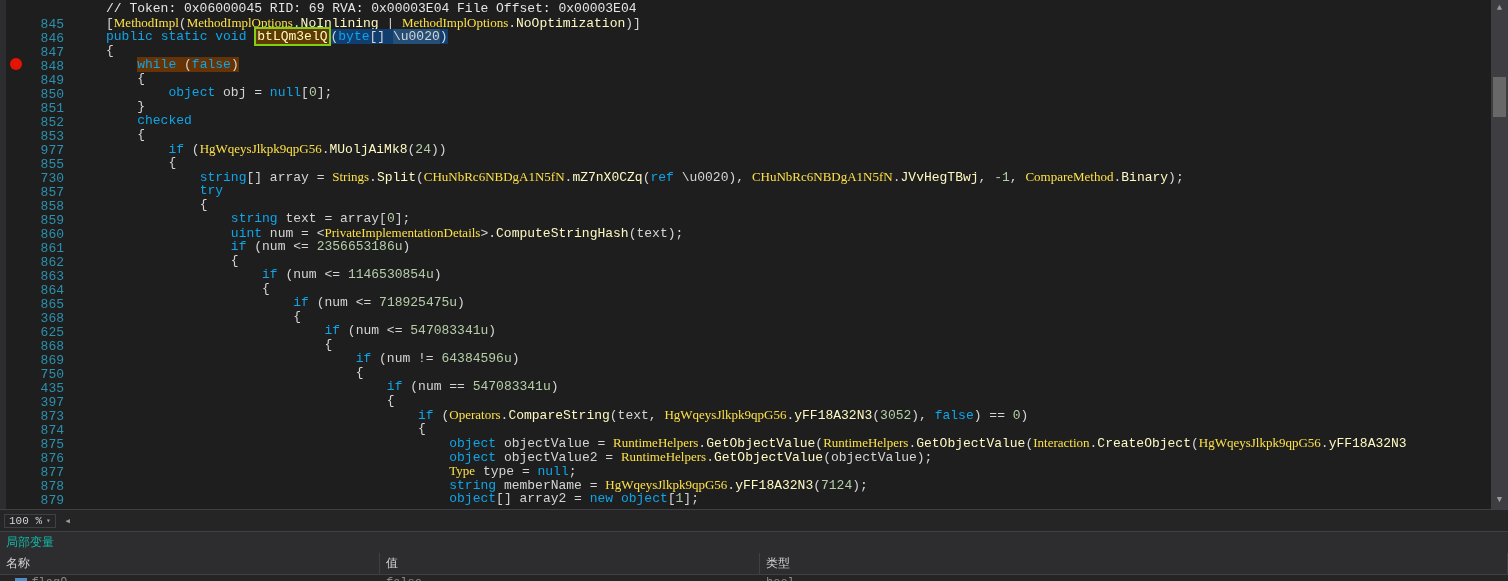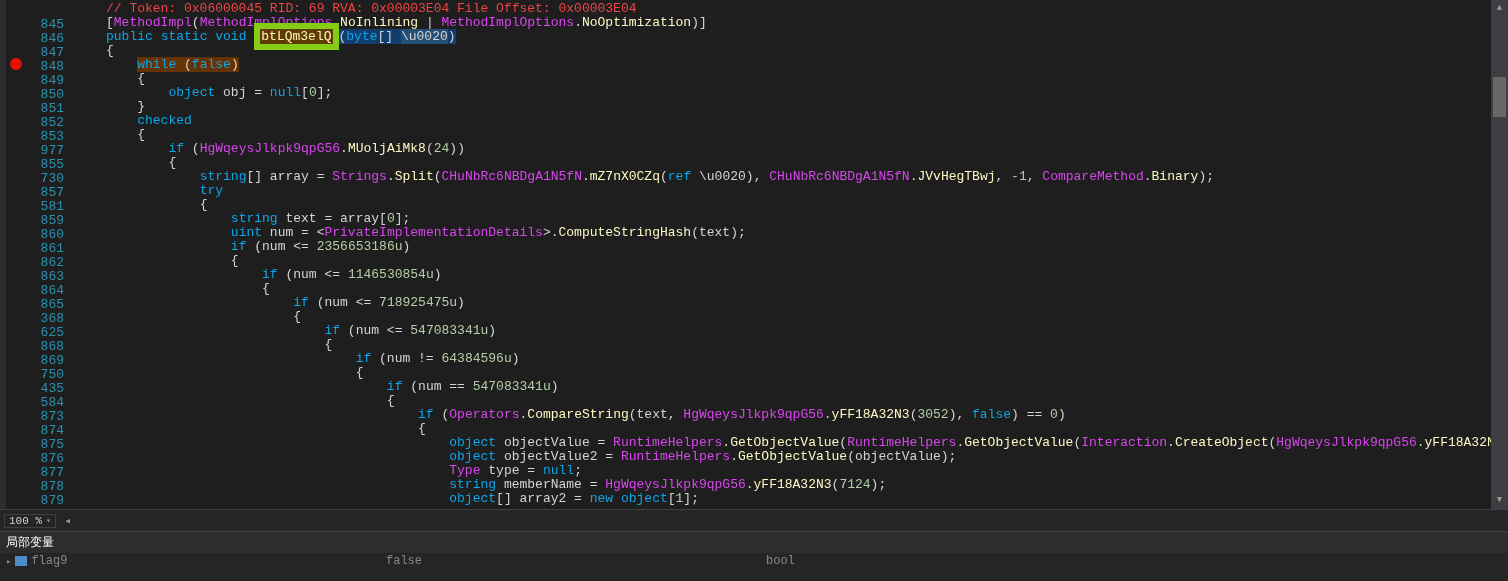--- a/index.html
+++ b/index.html
@@ -36,51 +36,51 @@
     flex:1;
     background:#1e1e1e;
     padding-top:2px;
     white-space:pre;
     overflow:hidden;
     position:relative;
     padding-left:30px;
   }
   .cl { height:14px; line-height:14px; }
   
-  .cm { color:#ef4444; }
+  .cm { color:#e5e5e5; }
   .kw { color:#0ea5e9; }
-  .ty { color:#d946ef; }
+  .ty { color:#fde047;font-family:Liberation Serif, serif; }
   .mth { color:#fef9c3; }
   .num { color:#b5cea8; }
   .pln { color:#d4d4d4; }
   .sel { background:#113d6f; }
   .hl { background:#653306; }
   .hl-param { background:#264f78; }
-  .hl-def { background:#603b00; border:6px solid #84cc16; padding:0 1px; }
+  .hl-def { background:#603b00; border:2px solid #84cc16; padding:0 1px; }
   .vscroll {
     width:17px; background:#3e3e42;
     display:flex; flex-direction:column;
   }
   .vscroll .arrow { height:17px; background:#3e3e42; color:#999; text-align:center; font-size:9px; line-height:17px; cursor:pointer;}
   .vscroll .track { flex:1; background:#3e3e42; position:relative; }
   .vscroll .thumb { position:absolute; left:2px; right:2px; top:60px; height:40px; background:#686868; }
   .zoombar {
     height:22px; background:#252526; border-top:1px solid #3f3f46;
     display:flex; align-items:center; padding:0 4px; color:#d4d4d4; font-size:11px;
   }
   .zoombar .dd { border:1px solid #3f3f46; padding:0 4px; margin-right:4px; display:flex; align-items:center; gap:4px;}
   .zoombar .hscroll-arrow { width:16px; text-align:center; color:#999; cursor:pointer;}
   .locals-pane {
     height:50px;
     background:#252526;
     border-top:1px solid #3f3f46;
     display:flex; flex-direction:column;
     font-size:12px;
   }
-  .locals-title { padding:2px 6px; color:#ffffff; background:#2d2d30;}
+  .locals-title { padding:2px 6px; color:#14b8a6; background:#2d2d30;}
   .locals-header {
     display:flex; background:#2d2d30; border-bottom:1px solid #3f3f46;
     color:#d4d4d4;
   }
   .lh { padding:2px 6px; border-right:1px solid #3f3f46; }
   .lh1 { width:380px; } .lh2 { width:380px; } .lh3 { flex:1; }
   .locals-row { display:flex; color:#888;}
   .lr1 { width:380px; padding:1px 6px; display:flex; align-items:center; gap:4px;}
   .lr2 { width:380px; padding:1px 6px;}
   .lr3 { flex:1; padding:1px 6px;}
@@ -139,35 +139,35 @@
       <div class="ln">848</div>
       <div class="ln">849</div>
       <div class="ln">850</div>
       <div class="ln">851</div>
       <div class="ln">852</div>
       <div class="ln">853</div>
       <div class="ln">977</div>
       <div class="ln">855</div>
       <div class="ln">730</div>
       <div class="ln">857</div>
-      <div class="ln">581</div>
+      <div class="ln">858</div>
       <div class="ln">859</div>
       <div class="ln">860</div>
       <div class="ln">861</div>
       <div class="ln">862</div>
       <div class="ln">863</div>
       <div class="ln">864</div>
       <div class="ln">865</div>
       <div class="ln">368</div>
       <div class="ln">625</div>
       <div class="ln">868</div>
       <div class="ln">869</div>
       <div class="ln">750</div>
       <div class="ln">435</div>
-      <div class="ln">584</div>
+      <div class="ln">397</div>
       <div class="ln">873</div>
       <div class="ln">874</div>
       <div class="ln">875</div>
       <div class="ln">876</div>
       <div class="ln">877</div>
       <div class="ln">878</div>
       <div class="ln">879</div>
       <div class="ln">880</div>
     </div>
   <div class="code-area" id="code-area"><div class="cl"><span class="cm">// Token: 0x06000045 RID: 69 RVA: 0x00003E04 File Offset: 0x00003E04</span></div><div class="cl"><span class="pln">[</span><span class="ty">MethodImpl</span><span class="pln">(</span><span class="ty">MethodImplOptions</span><span class="pln">.</span><span class="mth">NoInlining</span><span class="pln"> | </span><span class="ty">MethodImplOptions</span><span class="pln">.</span><span class="mth">NoOptimization</span><span class="pln">)]</span></div><div class="cl"><span class="kw">public</span> <span class="kw">static</span> <span class="kw">void</span> <span class="hl-def mth">btLQm3elQ</span><span class="sel"><span class="pln">(</span><span class="kw">byte</span><span class="pln">[] </span><span class="hl-param pln">\u0020</span><span class="pln">)</span></span></div><div class="cl"><span class="pln">{</span></div><div class="cl">    <span class="hl"><span class="kw">while</span> <span class="pln">(</span><span class="kw">false</span><span class="pln">)</span></span></div><div class="cl">    <span class="pln">{</span></div><div class="cl">        <span class="kw">object</span> <span class="pln">obj = </span><span class="kw">null</span><span class="pln">[</span><span class="num">0</span><span class="pln">];</span></div><div class="cl">    <span class="pln">}</span></div><div class="cl">    <span class="kw">checked</span></div><div class="cl">    <span class="pln">{</span></div><div class="cl">        <span class="kw">if</span> <span class="pln">(</span><span class="ty">HgWqeysJlkpk9qpG56</span><span class="pln">.</span><span class="mth">MUoljAiMk8</span><span class="pln">(</span><span class="num">24</span><span class="pln">))</span></div><div class="cl">        <span class="pln">{</span></div><div class="cl">            <span class="kw">string</span><span class="pln">[] array = </span><span class="ty">Strings</span><span class="pln">.</span><span class="mth">Split</span><span class="pln">(</span><span class="ty">CHuNbRc6NBDgA1N5fN</span><span class="pln">.</span><span class="mth">mZ7nX0CZq</span><span class="pln">(</span><span class="kw">ref</span><span class="pln"> </span><span class="pln">\u0020</span><span class="pln">), </span><span class="ty">CHuNbRc6NBDgA1N5fN</span><span class="pln">.</span><span class="mth">JVvHegTBwj</span><span class="pln">, </span><span class="num">-1</span><span class="pln">, </span><span class="ty">CompareMethod</span><span class="pln">.</span><span class="mth">Binary</span><span class="pln">);</span></div><div class="cl">            <span class="kw">try</span></div><div class="cl">            <span class="pln">{</span></div><div class="cl">                <span class="kw">string</span> <span class="pln">text = array[</span><span class="num">0</span><span class="pln">];</span></div><div class="cl">                <span class="kw">uint</span> <span class="pln">num = &lt;</span><span class="ty">PrivateImplementationDetails</span><span class="pln">&gt;.</span><span class="mth">ComputeStringHash</span><span class="pln">(text);</span></div><div class="cl">                <span class="kw">if</span> <span class="pln">(num &lt;= </span><span class="num">2356653186u</span><span class="pln">)</span></div><div class="cl">                <span class="pln">{</span></div><div class="cl">                    <span class="kw">if</span> <span class="pln">(num &lt;= </span><span class="num">1146530854u</span><span class="pln">)</span></div><div class="cl">                    <span class="pln">{</span></div><div class="cl">                        <span class="kw">if</span> <span class="pln">(num &lt;= </span><span class="num">718925475u</span><span class="pln">)</span></div><div class="cl">                        <span class="pln">{</span></div><div class="cl">                            <span class="kw">if</span> <span class="pln">(num &lt;= </span><span class="num">547083341u</span><span class="pln">)</span></div><div class="cl">                            <span class="pln">{</span></div><div class="cl">                                <span class="kw">if</span> <span class="pln">(num != </span><span class="num">64384596u</span><span class="pln">)</span></div><div class="cl">                                <span class="pln">{</span></div><div class="cl">                                    <span class="kw">if</span> <span class="pln">(num == </span><span class="num">547083341u</span><span class="pln">)</span></div><div class="cl">                                    <span class="pln">{</span></div><div class="cl">                                        <span class="kw">if</span> <span class="pln">(</span><span class="ty">Operators</span><span class="pln">.</span><span class="mth">CompareString</span><span class="pln">(text, </span><span class="ty">HgWqeysJlkpk9qpG56</span><span class="pln">.</span><span class="mth">yFF18A32N3</span><span class="pln">(</span><span class="num">3052</span><span class="pln">), </span><span class="kw">false</span><span class="pln">) == </span><span class="num">0</span><span class="pln">)</span></div><div class="cl">                                        <span class="pln">{</span></div><div class="cl">                                            <span class="kw">object</span> <span class="pln">objectValue = </span><span class="ty">RuntimeHelpers</span><span class="pln">.</span><span class="mth">GetObjectValue</span><span class="pln">(</span><span class="ty">RuntimeHelpers</span><span class="pln">.</span><span class="mth">GetObjectValue</span><span class="pln">(</span><span class="ty">Interaction</span><span class="pln">.</span><span class="mth">CreateObject</span><span class="pln">(</span><span class="ty">HgWqeysJlkpk9qpG56</span><span class="pln">.</span><span class="mth">yFF18A32N3</span></div><div class="cl">                                            <span class="kw">object</span> <span class="pln">objectValue2 = </span><span class="ty">RuntimeHelpers</span><span class="pln">.</span><span class="mth">GetObjectValue</span><span class="pln">(objectValue);</span></div><div class="cl">                                            <span class="ty">Type</span> <span class="pln">type = </span><span class="kw">null</span><span class="pln">;</span></div><div class="cl">                                            <span class="kw">string</span> <span class="pln">memberName = </span><span class="ty">HgWqeysJlkpk9qpG56</span><span class="pln">.</span><span class="mth">yFF18A32N3</span><span class="pln">(</span><span class="num">7124</span><span class="pln">);</span></div><div class="cl">                                            <span class="kw">object</span><span class="pln">[] array2 = </span><span class="kw">new</span> <span class="kw">object</span><span class="pln">[</span><span class="num">1</span><span class="pln">];</span></div></div>
@@ -184,20 +184,25 @@
   <div class="dd">
     <span>100 %</span>
     <span style="font-size:8px;color:#999;">▾</span>
   </div>
   <div class="hscroll-arrow">◂</div>
   <div style="flex:1"></div>
 </div>
 
 <div class="locals-pane">
   <div class="locals-title">局部变量</div>
+  <div class="locals-header">
+    <div class="lh lh1">名称</div>
+    <div class="lh lh2">值</div>
+    <div class="lh lh3">类型</div>
+  </div>
   <div id="locals-body">
       <div class="locals-row">
         <div class="lr1">
           <span class="tri">▸</span>
           <span class="field-icon"></span>
           <span>flag9</span>
         </div>
         <div class="lr2">false</div>
         <div class="lr3">bool</div>
       </div>

